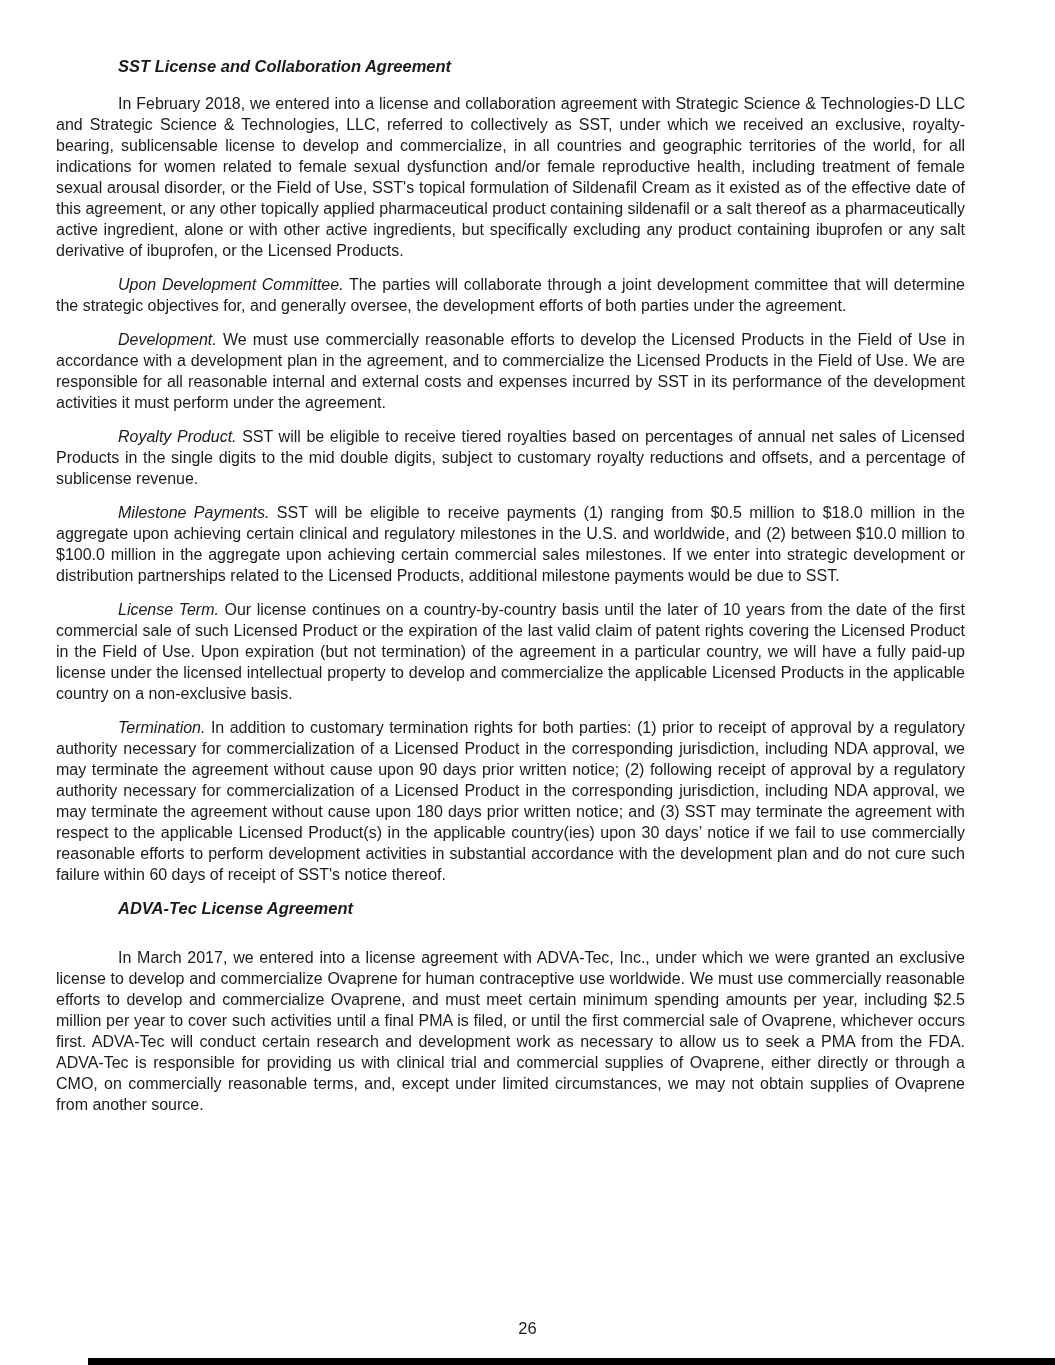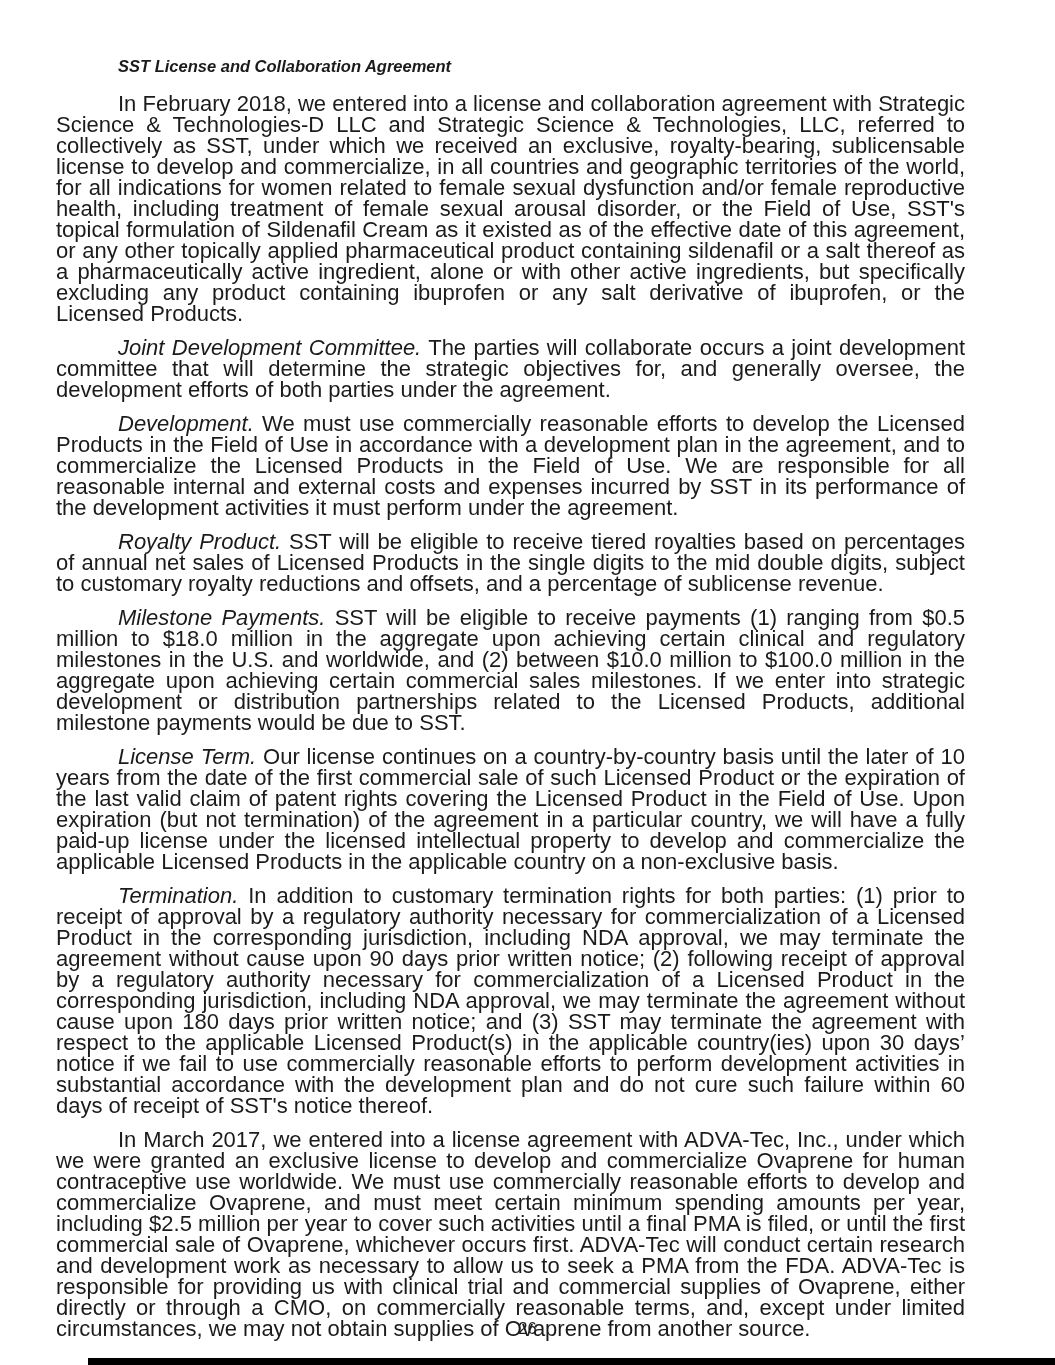--- a/index.html
+++ b/index.html
@@ -23,21 +23,21 @@
     line-height: 21px;
     font-weight: bold;
     font-style: italic;
     text-indent: 62px;
     margin: 0 0 16px 0;
   }
   .doc-heading.gap-after {
     margin-bottom: 28px;
   }
   .para {
-    font-size: 22px;
+    font-size: 16px;
     line-height: 21px;
     text-align: justify;
     text-indent: 62px;
     margin: 0 12px 13px 0;
   }
   .lead {
     font-style: italic;
   }
   .page-number {
     position: absolute;
@@ -61,34 +61,35 @@
 <body>
 
 <div class="content">
 
   <div>
     <h2 class="doc-heading">SST License and Collaboration Agreement</h2>
 
     <p class="para"><span class="lead"></span><span>In February 2018, we entered into a license and collaboration agreement with Strategic Science &amp; Technologies-D LLC and Strategic Science &amp; Technologies, LLC, referred to collectively as SST, under which we received an exclusive, royalty-bearing, sublicensable license to develop and commercialize, in all countries and geographic territories of the world, for all indications for women related to female sexual dysfunction and/or female reproductive health, including treatment of female sexual arousal disorder, or the Field of Use, SST's topical formulation of Sildenafil Cream as it existed as of the effective date of this agreement, or any other topically applied pharmaceutical product containing sildenafil or a salt thereof as a pharmaceutically active ingredient, alone or with other active ingredients, but specifically excluding any product containing ibuprofen or any salt derivative of ibuprofen, or the Licensed Products.</span></p>
 
 
-    <p class="para"><span class="lead">Joint Development Committee.</span><span> The parties will collaborate occurs a joint development committee that will determine the strategic objectives for, and generally oversee, the development efforts of both parties under the agreement.</span></p>
+    <p class="para"><span class="lead">Upon Development Committee.</span><span> The parties will collaborate through a joint development committee that will determine the strategic objectives for, and generally oversee, the development efforts of both parties under the agreement.</span></p>
 
     <p class="para"><span class="lead">Development.</span><span> We must use commercially reasonable efforts to develop the Licensed Products in the Field of Use in accordance with a development plan in the agreement, and to commercialize the Licensed Products in the Field of Use. We are responsible for all reasonable internal and external costs and expenses incurred by SST in its performance of the development activities it must perform under the agreement.</span></p>
 
     <p class="para"><span class="lead">Royalty Product.</span><span> SST will be eligible to receive tiered royalties based on percentages of annual net sales of Licensed Products in the single digits to the mid double digits, subject to customary royalty reductions and offsets, and a percentage of sublicense revenue.</span></p>
 
     <p class="para"><span class="lead">Milestone Payments.</span><span> SST will be eligible to receive payments (1) ranging from $0.5 million to $18.0 million in the aggregate upon achieving certain clinical and regulatory milestones in the U.S. and worldwide, and (2) between $10.0 million to $100.0 million in the aggregate upon achieving certain commercial sales milestones. If we enter into strategic development or distribution partnerships related to the Licensed Products, additional milestone payments would be due to SST.</span></p>
 
     <p class="para"><span class="lead">License Term.</span><span> Our license continues on a country-by-country basis until the later of 10 years from the date of the first commercial sale of such Licensed Product or the expiration of the last valid claim of patent rights covering the Licensed Product in the Field of Use. Upon expiration (but not termination) of the agreement in a particular country, we will have a fully paid-up license under the licensed intellectual property to develop and commercialize the applicable Licensed Products in the applicable country on a non-exclusive basis.</span></p>
 
     <p class="para"><span class="lead">Termination.</span><span> In addition to customary termination rights for both parties: (1) prior to receipt of approval by a regulatory authority necessary for commercialization of a Licensed Product in the corresponding jurisdiction, including NDA approval, we may terminate the agreement without cause upon 90 days prior written notice; (2) following receipt of approval by a regulatory authority necessary for commercialization of a Licensed Product in the corresponding jurisdiction, including NDA approval, we may terminate the agreement without cause upon 180 days prior written notice; and (3) SST may terminate the agreement with respect to the applicable Licensed Product(s) in the applicable country(ies) upon 30 days’ notice if we fail to use commercially reasonable efforts to perform development activities in substantial accordance with the development plan and do not cure such failure within 60 days of receipt of SST's notice thereof.</span></p>
   </div>
 
   <div>
+    <h2 class="doc-heading gap-after">ADVA-Tec License Agreement</h2>
 
     <p class="para"><span class="lead"></span><span>In March 2017, we entered into a license agreement with ADVA-Tec, Inc., under which we were granted an exclusive license to develop and commercialize Ovaprene for human contraceptive use worldwide. We must use commercially reasonable efforts to develop and commercialize Ovaprene, and must meet certain minimum spending amounts per year, including $2.5 million per year to cover such activities until a final PMA is filed, or until the first commercial sale of Ovaprene, whichever occurs first. ADVA-Tec will conduct certain research and development work as necessary to allow us to seek a PMA from the FDA. ADVA-Tec is responsible for providing us with clinical trial and commercial supplies of Ovaprene, either directly or through a CMO, on commercially reasonable terms, and, except under limited circumstances, we may not obtain supplies of Ovaprene from another source.</span></p>
   </div>
 
 </div>
 
 <div class="page-number">26</div>
 <div class="bottom-edge-bar"></div>
 
 </body></html>

